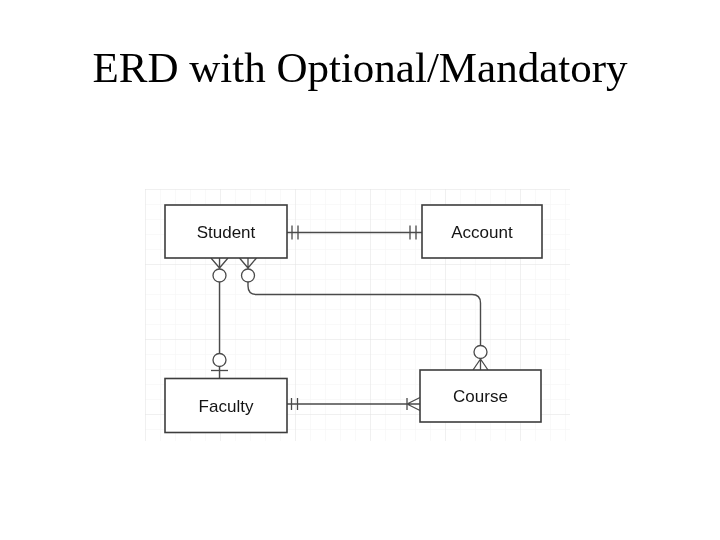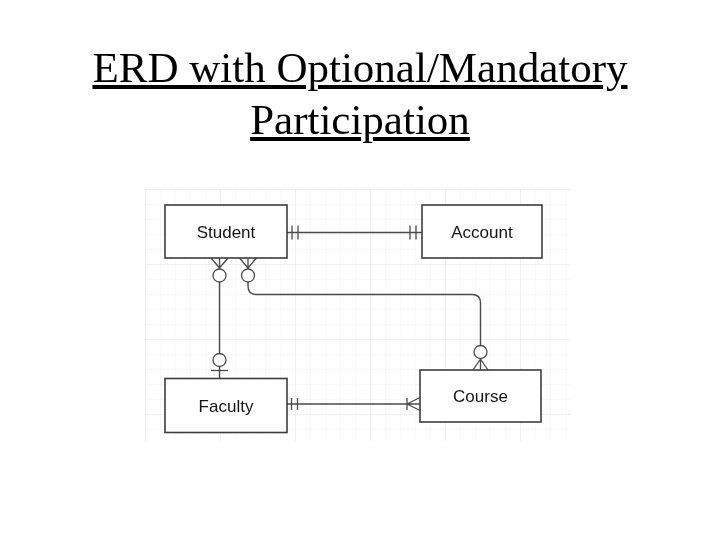--- a/index.html
+++ b/index.html
@@ -24,21 +24,20 @@
     text-align: center;
     font-family: "Liberation Serif", serif;
     font-weight: 400;
     font-size: 43px;
     line-height: 52px;
     color: #000000;
   }
   .title .title-line {
     display: block;
     white-space: nowrap;
-    text-decoration: underline;
   }
   .diagram {
     position: absolute;
     left: 145px;
     top: 172px;
     width: 425px;
     height: 252px;
     margin-top: 17px;
   }
   .diagram svg {
@@ -71,21 +70,20 @@
     text-anchor: middle;
   }
 </style>
 </head>
 <body>
 
 <div class="slide">
 
   <h1 class="title">
     <span class="title-line">ERD with Optional/Mandatory</span>
-    <span class="title-line">Participation</span>
   </h1>
 
   <div class="diagram">
     <svg width="425" height="252" viewBox="0 0 425 252">
       <defs>
         <pattern id="gridMinor" width="15" height="15" patternUnits="userSpaceOnUse">
           <path d="M15 0 H0 V15" fill="none" stroke="#f3f3f3" stroke-width="1"></path>
         </pattern>
         <pattern id="gridMajor" width="75" height="75" patternUnits="userSpaceOnUse">
           <rect width="75" height="75" fill="url(#gridMinor)"></rect>

